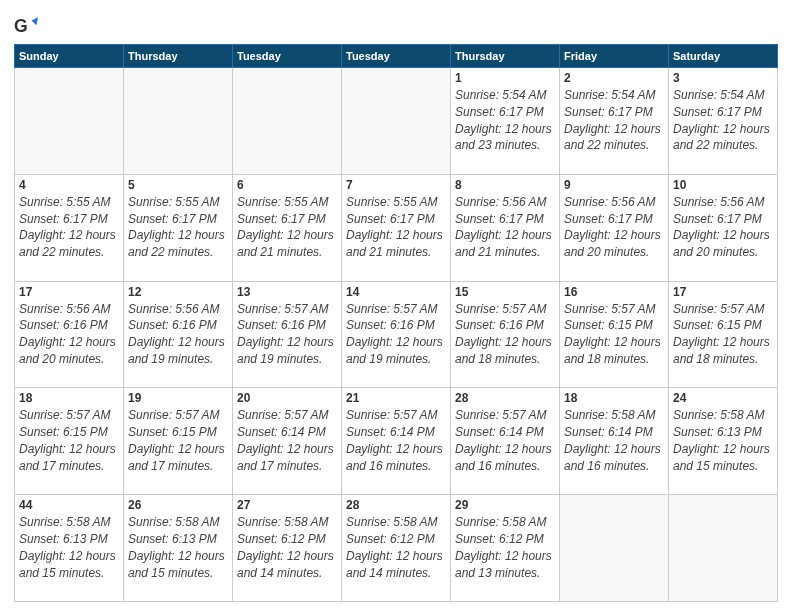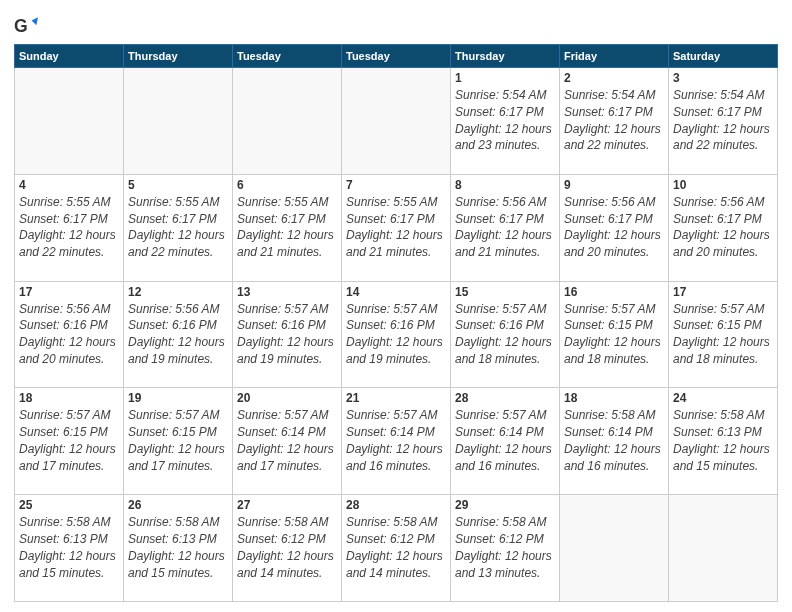--- a/index.html
+++ b/index.html
@@ -308,21 +308,21 @@
           <td>
             <span class="day-num">24</span>
             <div class="day-info" style="white-space: pre-line;">Sunrise: 5:58 AM
 Sunset: 6:13 PM
 Daylight: 12 hours
 and 15 minutes.</div>
           </td>
         </tr>
         <tr>
           <td>
-            <span class="day-num">25</span>
+            <span class="day-num">44</span>
             <div class="day-info" style="white-space: pre-line;">Sunrise: 5:58 AM
 Sunset: 6:13 PM
 Daylight: 12 hours
 and 15 minutes.</div>
           </td>
           <td>
             <span class="day-num">26</span>
             <div class="day-info" style="white-space: pre-line;">Sunrise: 5:58 AM
 Sunset: 6:13 PM
 Daylight: 12 hours

